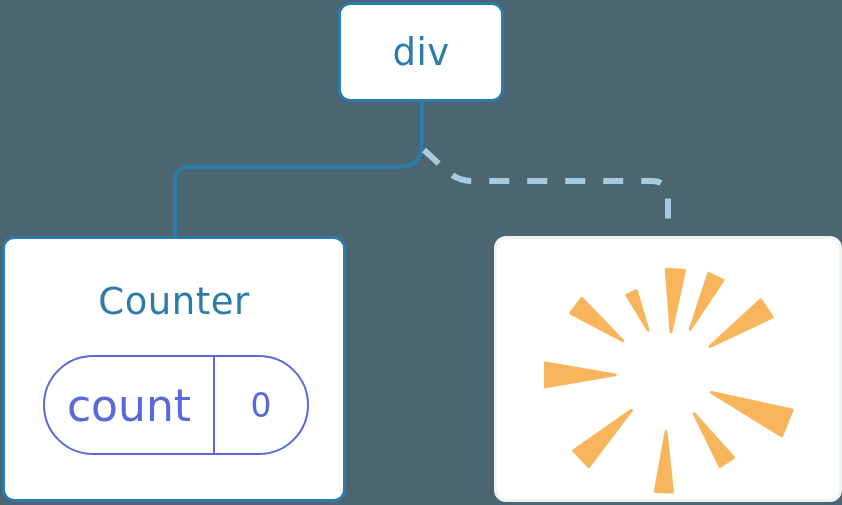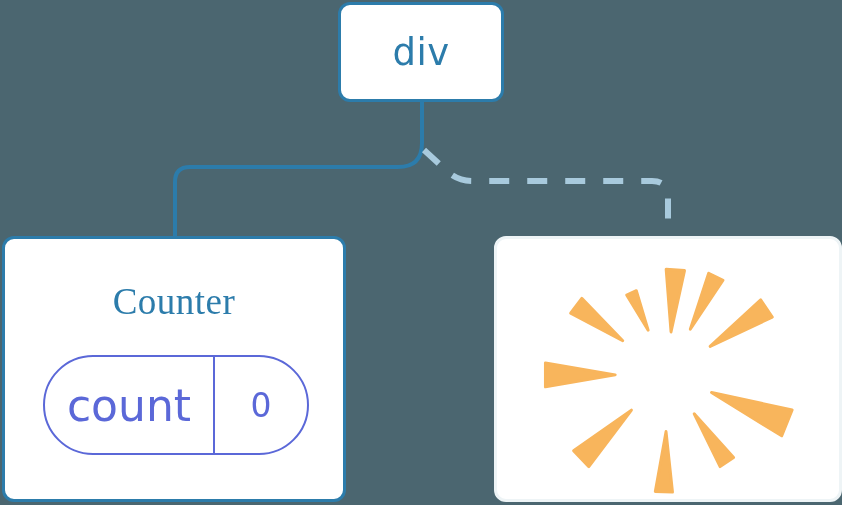--- a/index.html
+++ b/index.html
@@ -56,21 +56,20 @@
     display: flex;
     flex-direction: column;
     align-items: center;
     padding-top: 44px;
   }
   #node-counter .node-title {
     font-size: 37px;
     color: #2c7cab;
     letter-spacing: 0.5px;
     line-height: 1;
-    font-family: Liberation Serif, serif;
   }
   .state-pill {
     position: absolute;
     left: 43px;
     top: 355px;
     width: 266px;
     height: 100px;
     border: 2.5px solid #5b68d8;
     border-radius: 50px;
     box-sizing: border-box;

